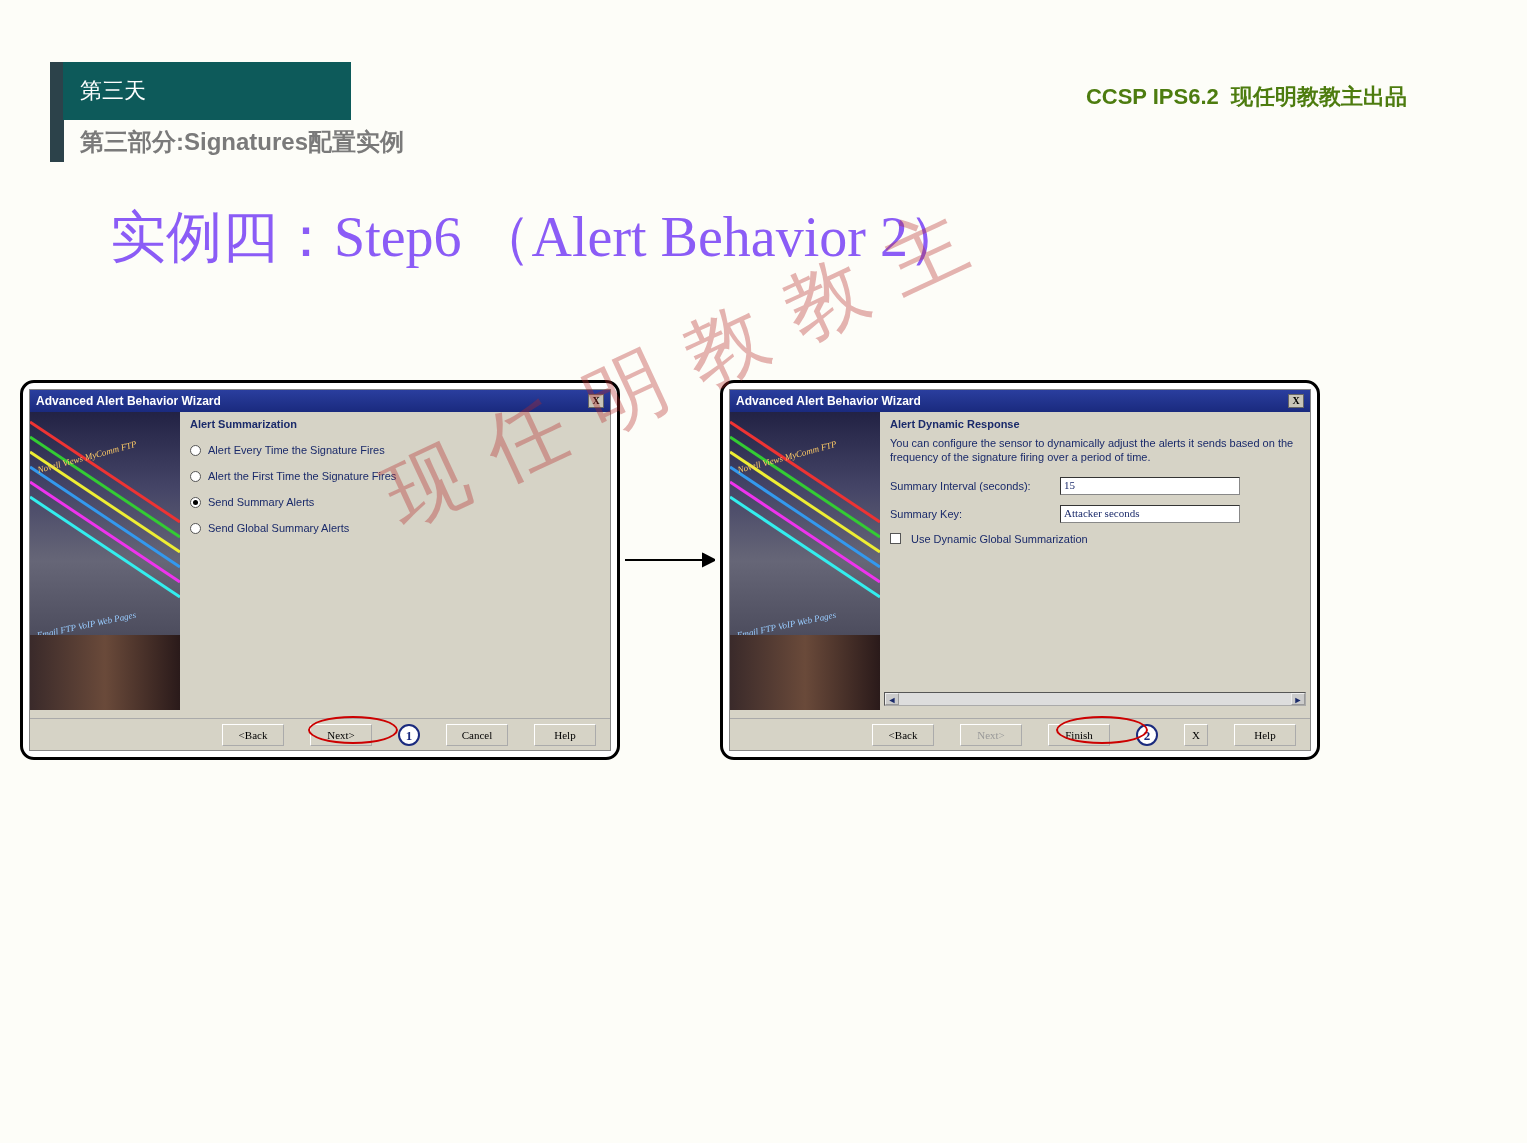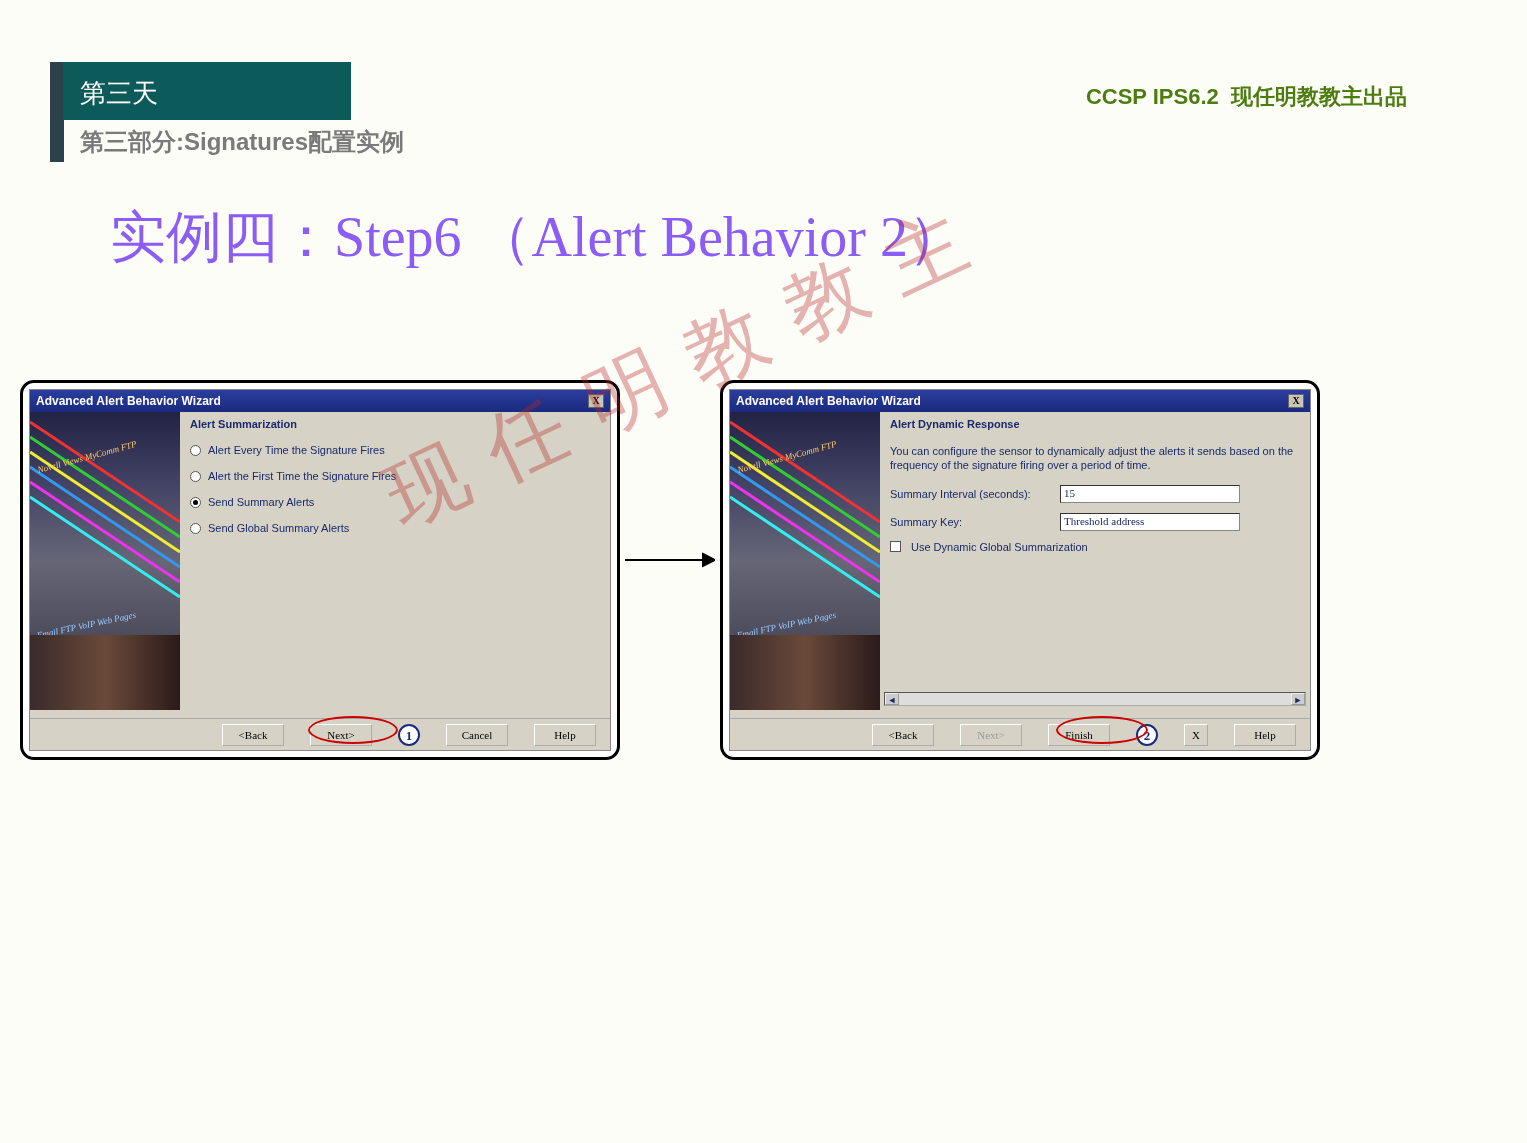--- a/index.html
+++ b/index.html
@@ -26,21 +26,21 @@
     top: 62px;
     width: 14px;
     height: 100px;
     background: #2c424a;
   }
   .day-label {
     position: absolute;
     left: 80px;
     top: 76px;
     color: #fff;
-    font-size: 26px;
+    font-size: 22px;
     font-weight: 500;
   }
   .part-label {
     position: absolute;
     left: 80px;
     top: 126px;
     color: #7a7a7a;
     font-size: 24px;
     font-weight: 600;
   }
@@ -151,21 +151,21 @@
   }
   .panel {
     flex:1;
     padding: 6px 10px;
     font: 11px Tahoma, sans-serif;
     color:#1a2a6a;
     position:relative;
   }
   .panel-title {
     font-weight: bold;
-    margin-bottom: 14px;
+    margin-bottom: 6px;
   }
   .panel-desc {
     margin-bottom: 12px;
     line-height: 1.3;
   }
   .opt {
     display: flex; align-items: center;
     margin: 14px 0;
     gap: 7px;
     color:#1a2a6a;
@@ -320,21 +320,21 @@
       </div>
       <div class="panel">
         <div class="panel-title">Alert Dynamic Response</div>
         <div class="panel-desc">You can configure the sensor to dynamically adjust the alerts it sends based on the frequency of the signature firing over a period of time.</div>
         <div class="field-row">
           <label>Summary Interval (seconds):</label>
           <div class="inp">15</div>
         </div>
         <div class="field-row">
           <label>Summary Key:</label>
-          <div class="inp">Threshold address</div>
+          <div class="inp">Attacker seconds</div>
         </div>
         <div class="field-row">
           <span class="chk"></span>
           <span>Use Dynamic Global Summarization</span>
         </div>
         <div class="hscroll">
           <div class="btn">◄</div>
           <div class="btn">►</div>
         </div>
       </div>

